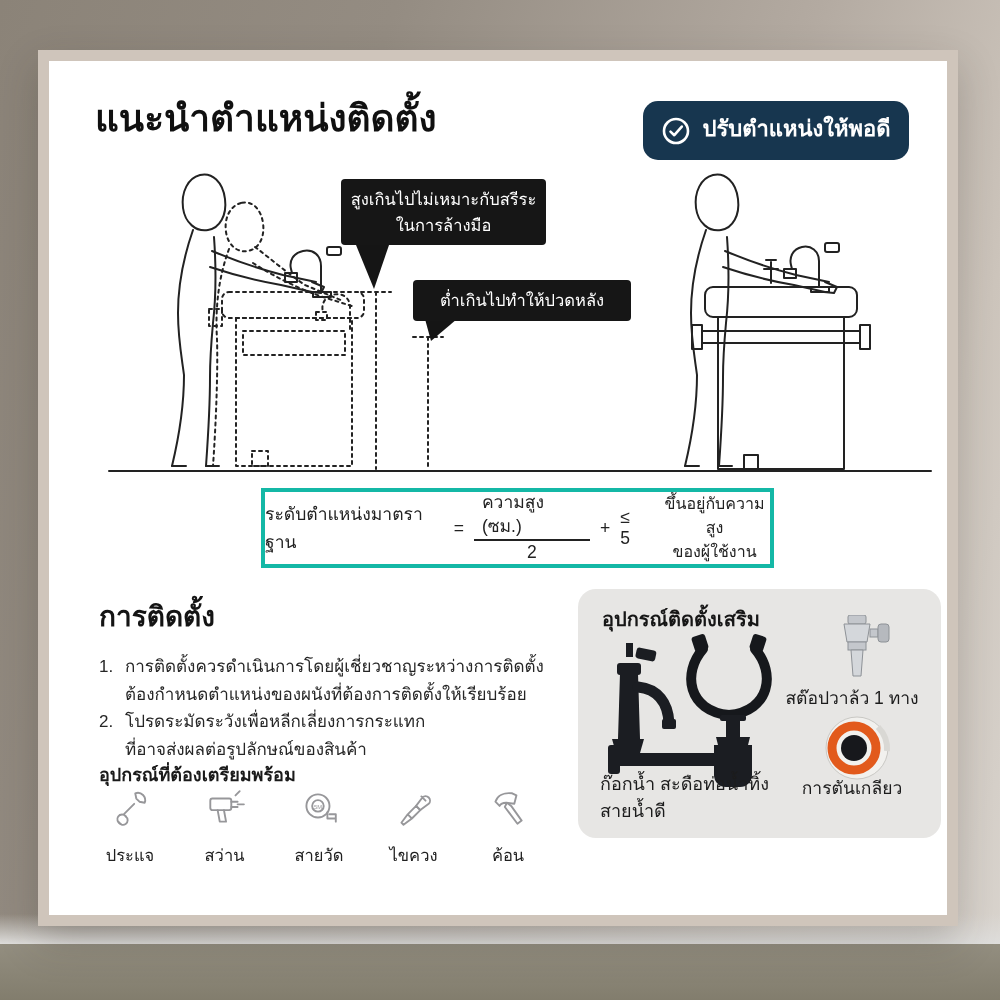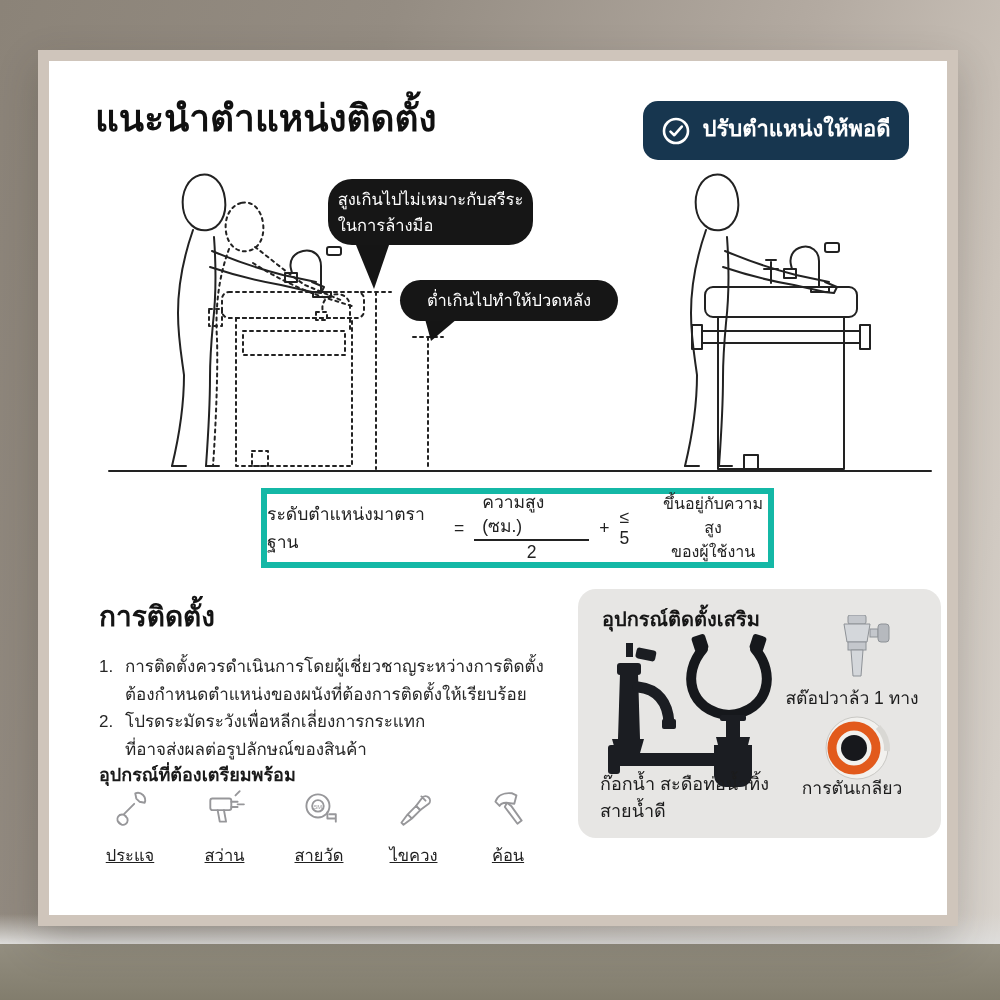--- a/index.html
+++ b/index.html
@@ -11,40 +11,40 @@
     background:linear-gradient(180deg,rgba(222,221,217,0),#dedddb);}
   .floor{position:absolute;left:0;right:0;bottom:0;height:56px;
     background:linear-gradient(180deg,#938e80,#827d6d);}
   .card{position:absolute;left:38px;top:50px;width:920px;height:876px;box-sizing:border-box;
     background:#ffffff;border:11px solid #cfc5bb;box-shadow:0 16px 38px rgba(40,35,30,.22);}
   .abs{position:absolute;}
   .page-title{left:46px;top:34px;font-size:37px;font-weight:800;color:#101010;line-height:1.3;}
   .badge{left:594px;top:40px;width:266px;height:59px;border-radius:15px;background:#17364f;
     display:flex;align-items:center;justify-content:center;gap:11px;color:#fff;}
   .badge .txt{font-size:22px;font-weight:700;line-height:1;padding-bottom:4px;}
-  .callout{background:#161616;color:#fff;border-radius:24px;display:flex;align-items:center;
-    justify-content:center;font-size:16.5px;line-height:1.6;white-space:pre-line;}
+  .callout{background:#161616;color:#fff;border-radius:4px;display:flex;align-items:center;
+    justify-content:center;text-align:center;font-size:16.5px;line-height:1.6;white-space:pre-line;margin-left:13px;}
   .co1{left:279px;top:118px;width:205px;height:66px;}
   .co2{left:351px;top:219px;width:218px;height:41px;}
   .diagram{left:54px;top:100px;width:834px;height:318px;}
-  .formula{left:212px;top:427px;width:513px;height:80px;border:6px solid #14b8a6;background:#fff;
+  .formula{left:212px;top:427px;width:513px;height:80px;border:4px solid #14b8a6;background:#fff;
     display:flex;align-items:center;justify-content:center;gap:10px;color:#222;font-size:17.5px;box-sizing:border-box;}
   .frac{display:inline-flex;flex-direction:column;align-items:center;line-height:1.35;}
   .frac .num{border-bottom:2px solid #222;padding:0 8px 1px;}
   .formula .note{font-size:16px;text-align:center;white-space:pre-line;line-height:1.5;margin-left:6px;}
   .sec-title{left:50px;top:533px;font-size:28px;font-weight:800;color:#141414;}
   .steps{left:50px;top:592px;width:480px;color:#262626;font-size:17px;line-height:1.62;}
   .step{display:flex;gap:6px;}
   .step .n{flex:0 0 20px;}
   .step .t{white-space:pre-line;}
   .tools-title{left:50px;top:699px;font-size:18px;font-weight:800;color:#1a1a1a;}
   .tools{left:50px;top:726px;width:440px;display:flex;justify-content:space-between;}
   .tool{display:flex;flex-direction:column;align-items:center;gap:9px;min-width:62px;}
   .tool svg{width:42px;height:42px;}
-  .tool .lbl{font-size:16.5px;color:#202020;text-decoration:underline;}
+  .tool .lbl{font-size:16.5px;color:#202020;}
   .panel{left:529px;top:528px;width:363px;height:249px;background:#e7e6e4;border-radius:18px;}
   .panel-title{left:24px;top:14px;font-size:20px;font-weight:700;color:#161616;}
   .cap{color:#1c1c1c;font-size:18px;line-height:1.5;white-space:pre-line;}
   .cap-left{left:22px;top:182px;width:215px;}
   .cap-valve{left:198px;top:96px;width:152px;text-align:center;font-size:17.5px;}
   .cap-tape{left:198px;top:186px;width:152px;text-align:center;font-size:17.5px;}
   svg .ln{stroke:#222;stroke-width:2;fill:none;stroke-linecap:round;stroke-linejoin:round;}
   svg .d{stroke-dasharray:3 4;}
   svg .tl{fill:#151515;stroke:none;}
   svg .tool-ln{stroke:#97979a;stroke-width:1.8;fill:none;stroke-linecap:round;stroke-linejoin:round;}

